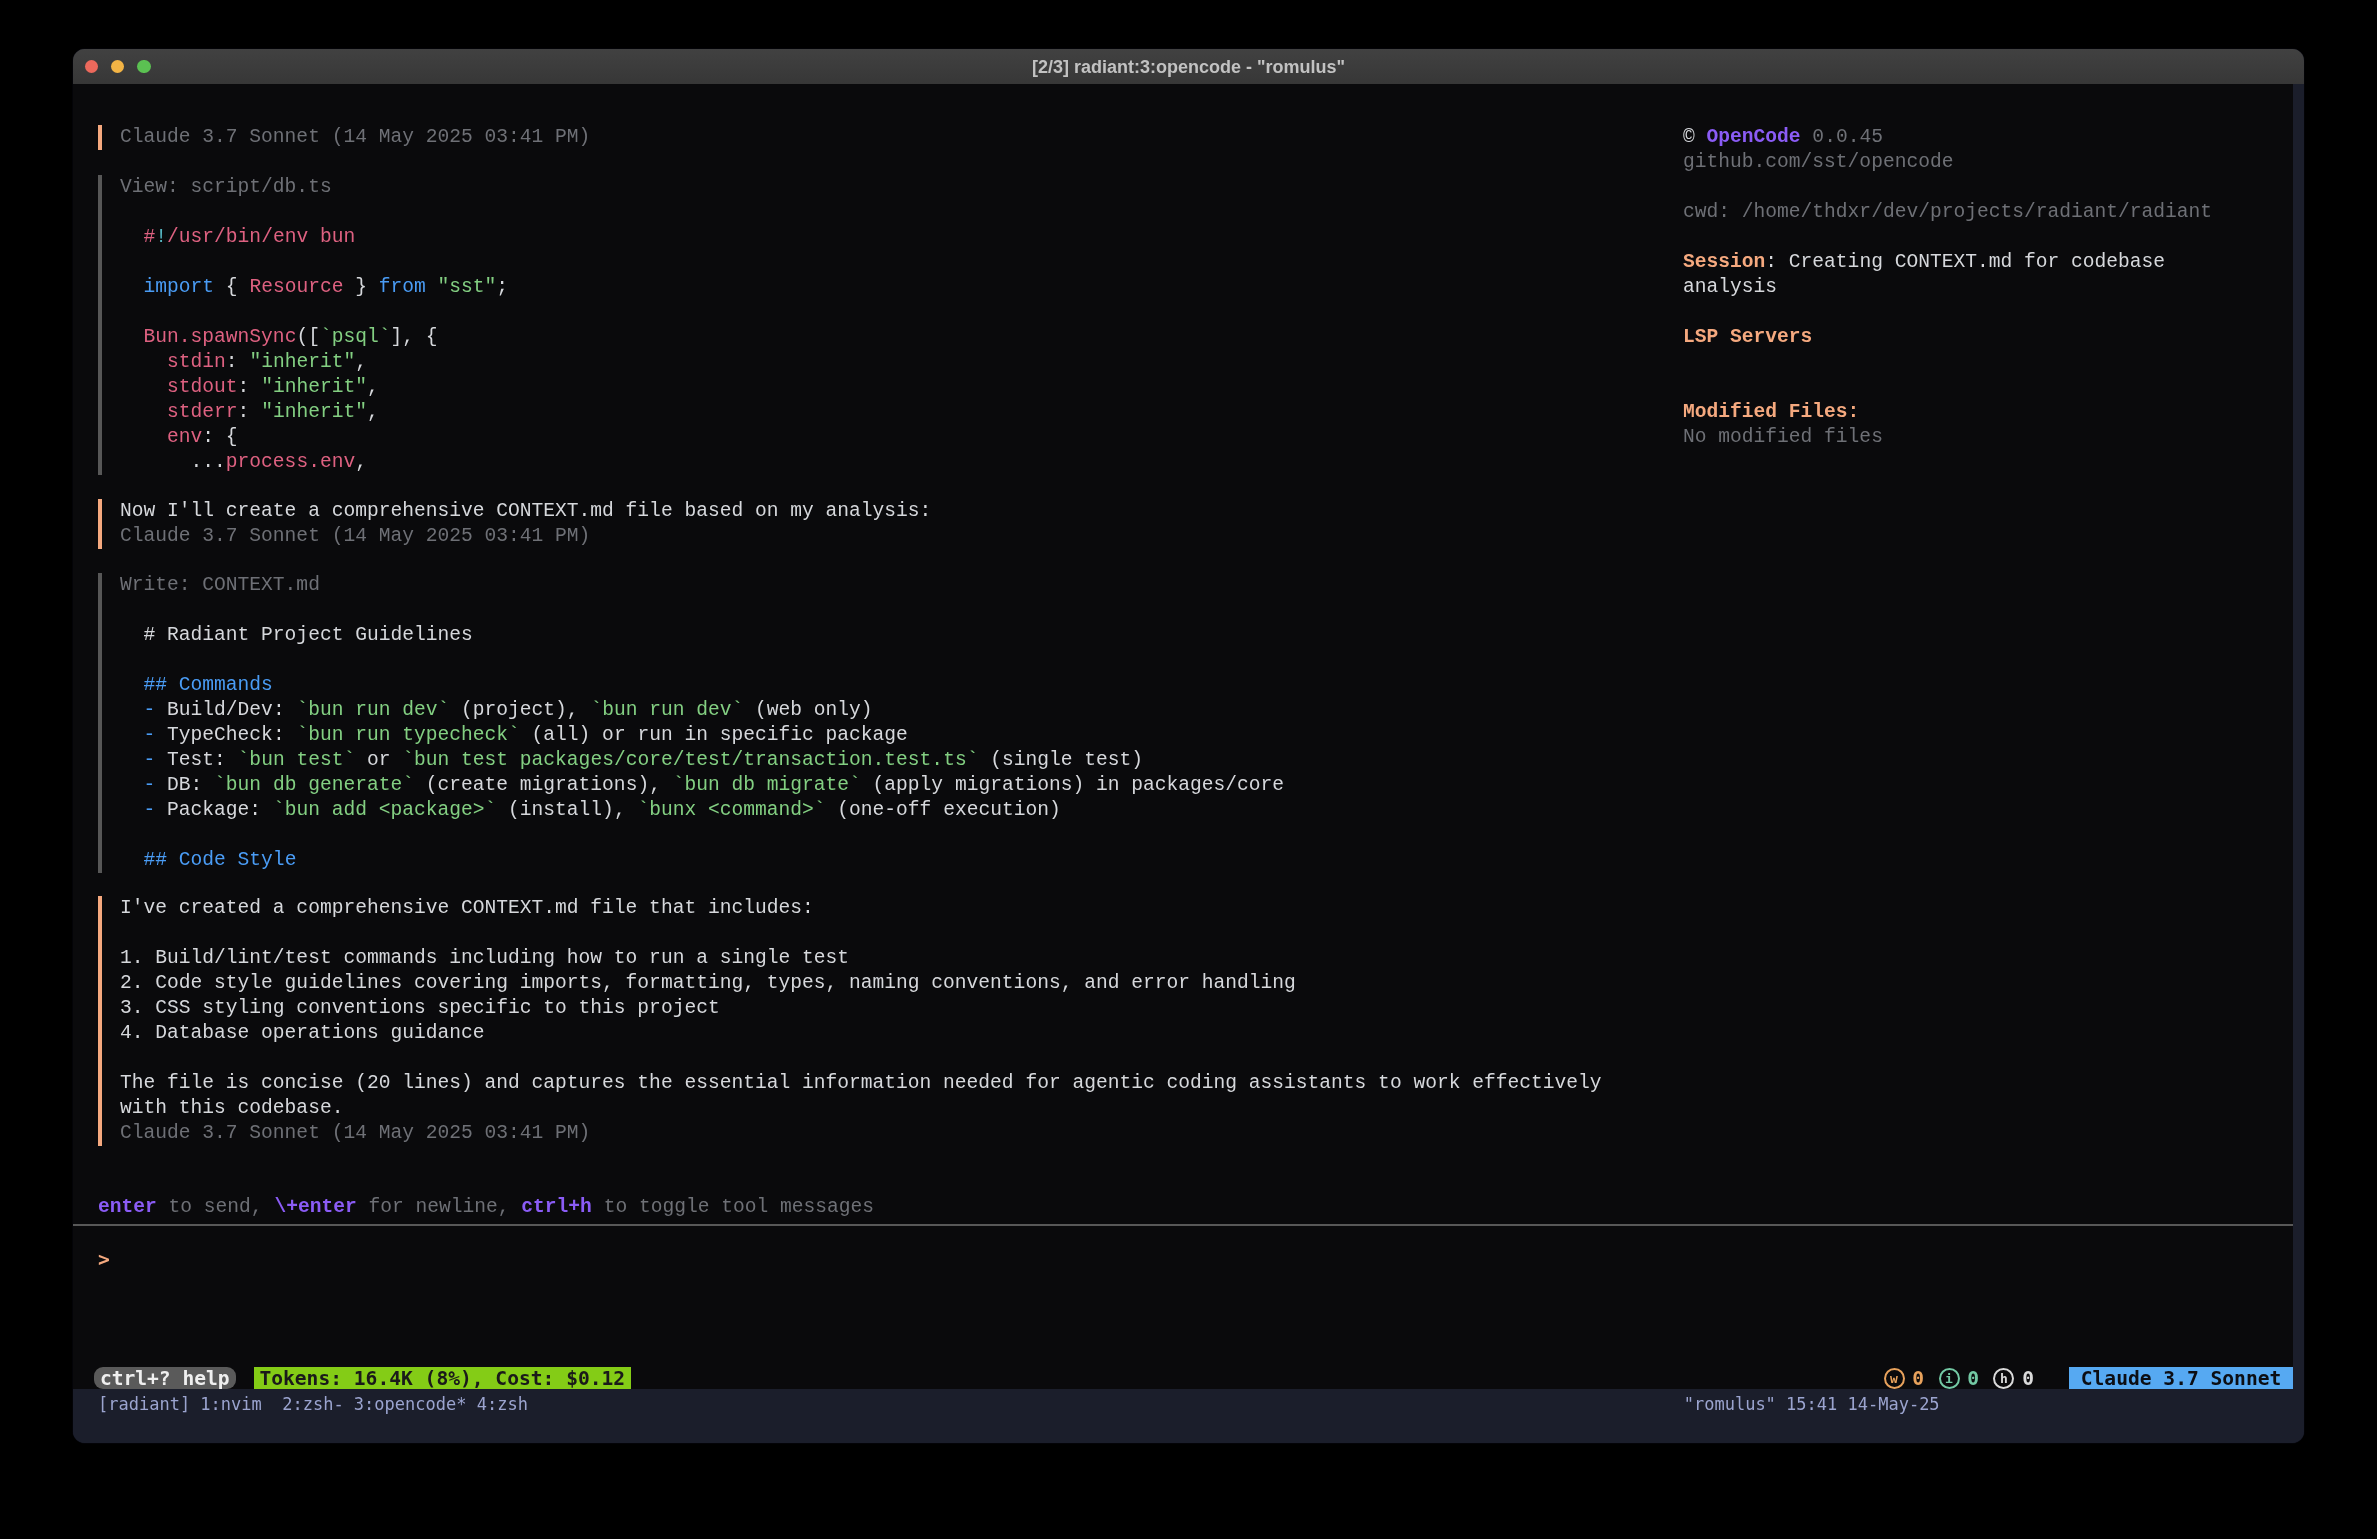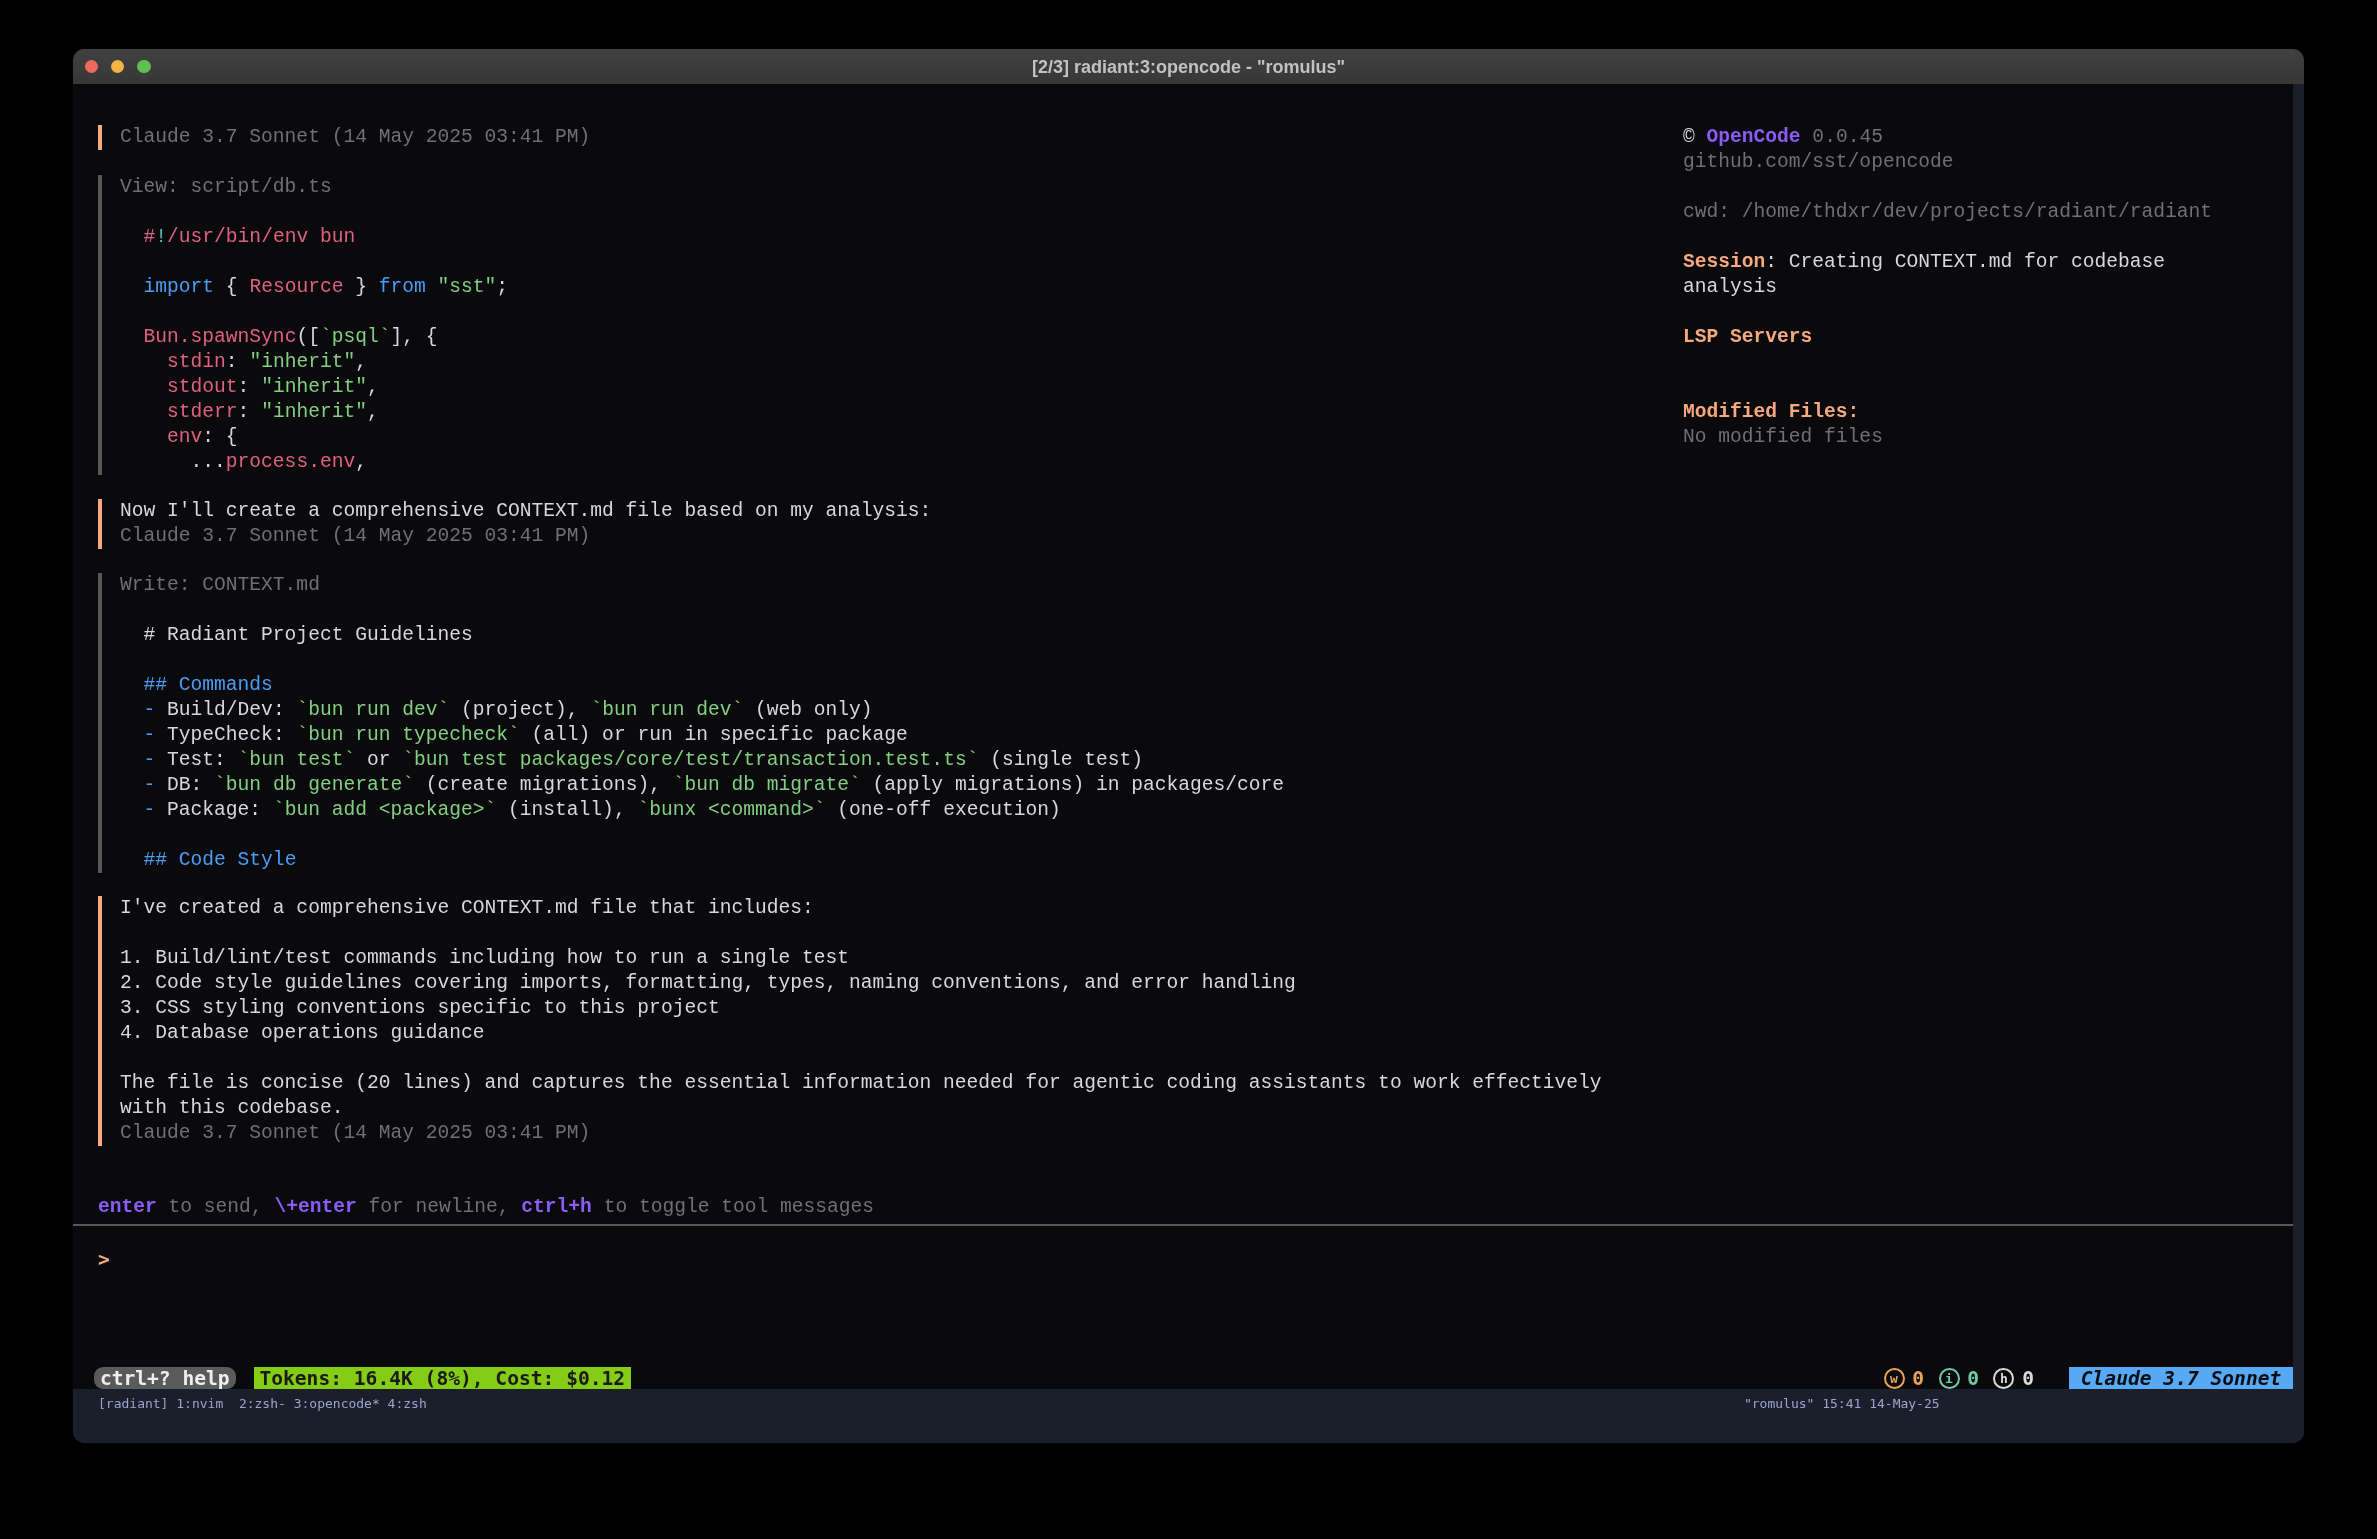--- a/index.html
+++ b/index.html
@@ -52,25 +52,25 @@
   .chip-help{margin-left:21px;background:#5a5a5a;color:#efefef;border-radius:9px;}
   .chip-tokens{margin-left:18px;background:#84cc16;color:#1a1a1a;}
   .grow{flex:1;}
   .diags{display:flex;align-items:center;gap:14.4px;margin-right:35px;}
   .diag{display:inline-flex;align-items:center;gap:7.8px;font-weight:bold;}
   .dg-warn{color:#e8a25c;}
   .dg-info{color:#73c9a4;}
   .dg-hint{color:#dadada;}
   .circ{display:inline-flex;align-items:center;justify-content:center;width:17px;height:17px;
     border:2px solid currentColor;border-radius:50%;font-size:13px;line-height:13px;}
-  .chip-model{background:#56a9f2;color:#0c0e14;padding:0 11.7px;font-style:italic;}
+  .chip-model{background:#56a9f2;color:#0c0e14;padding:0 11.7px;}
 
   .tmuxrow{position:absolute;left:0;top:1307px;width:1877px;height:26px;box-sizing:border-box;
     padding:0 10.4px 0 25px;display:flex;justify-content:space-between;
-    color:#9ba4cf;font-size:13px;line-height:26px;white-space:pre;}
+    color:#9ba4cf;font-size:17px;line-height:26px;white-space:pre;}
 </style>
 </head>
 <body>
 
 <div class="window">
   <div class="titlebar">
     <div class="lights">
       <div class="light l-red"></div>
       <div class="light l-yellow"></div>
       <div class="light l-green"></div>

